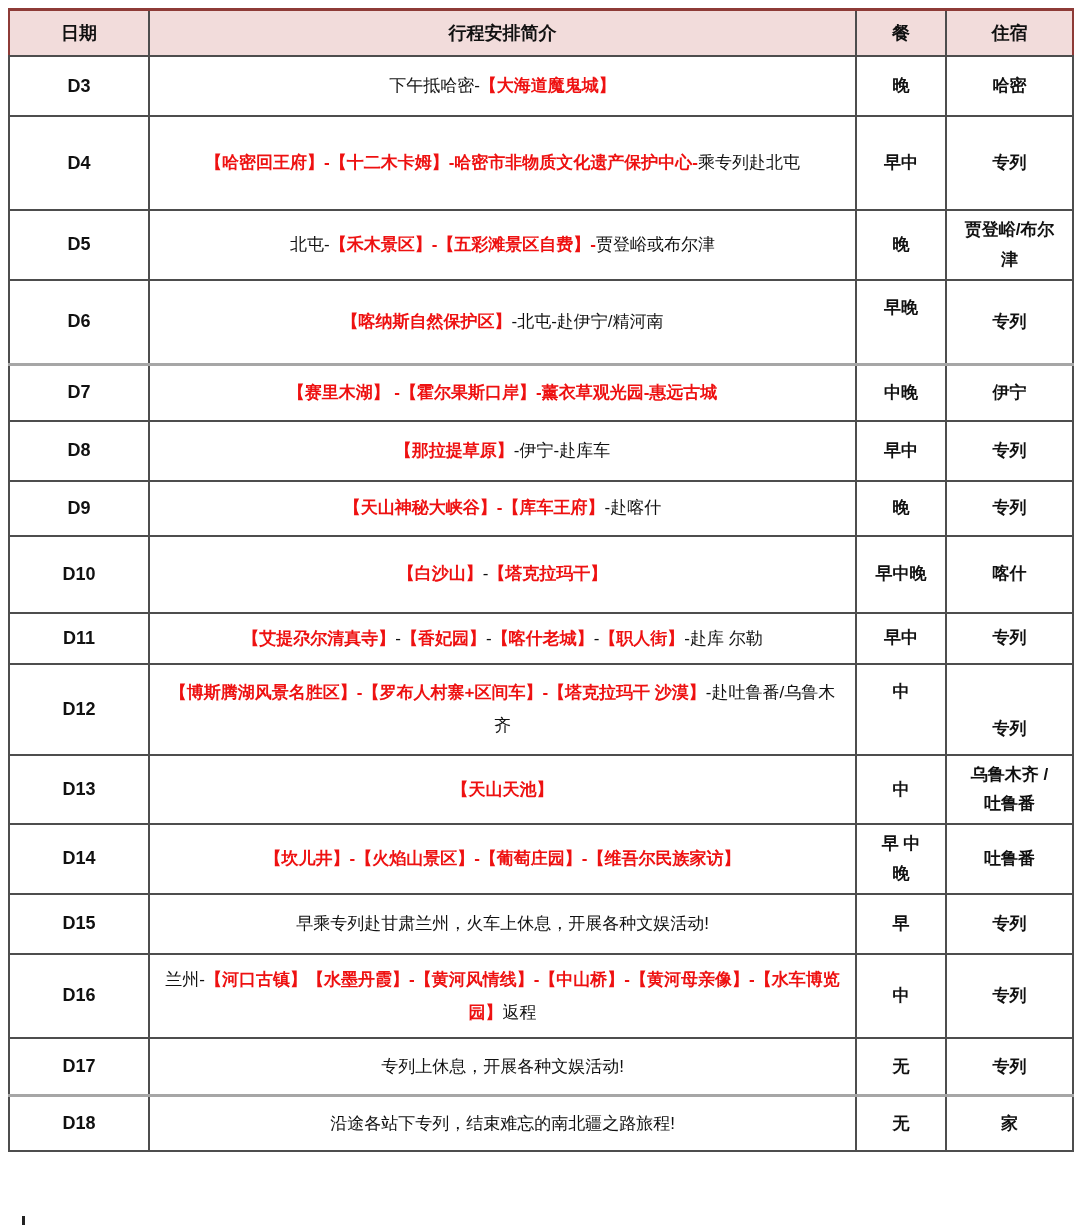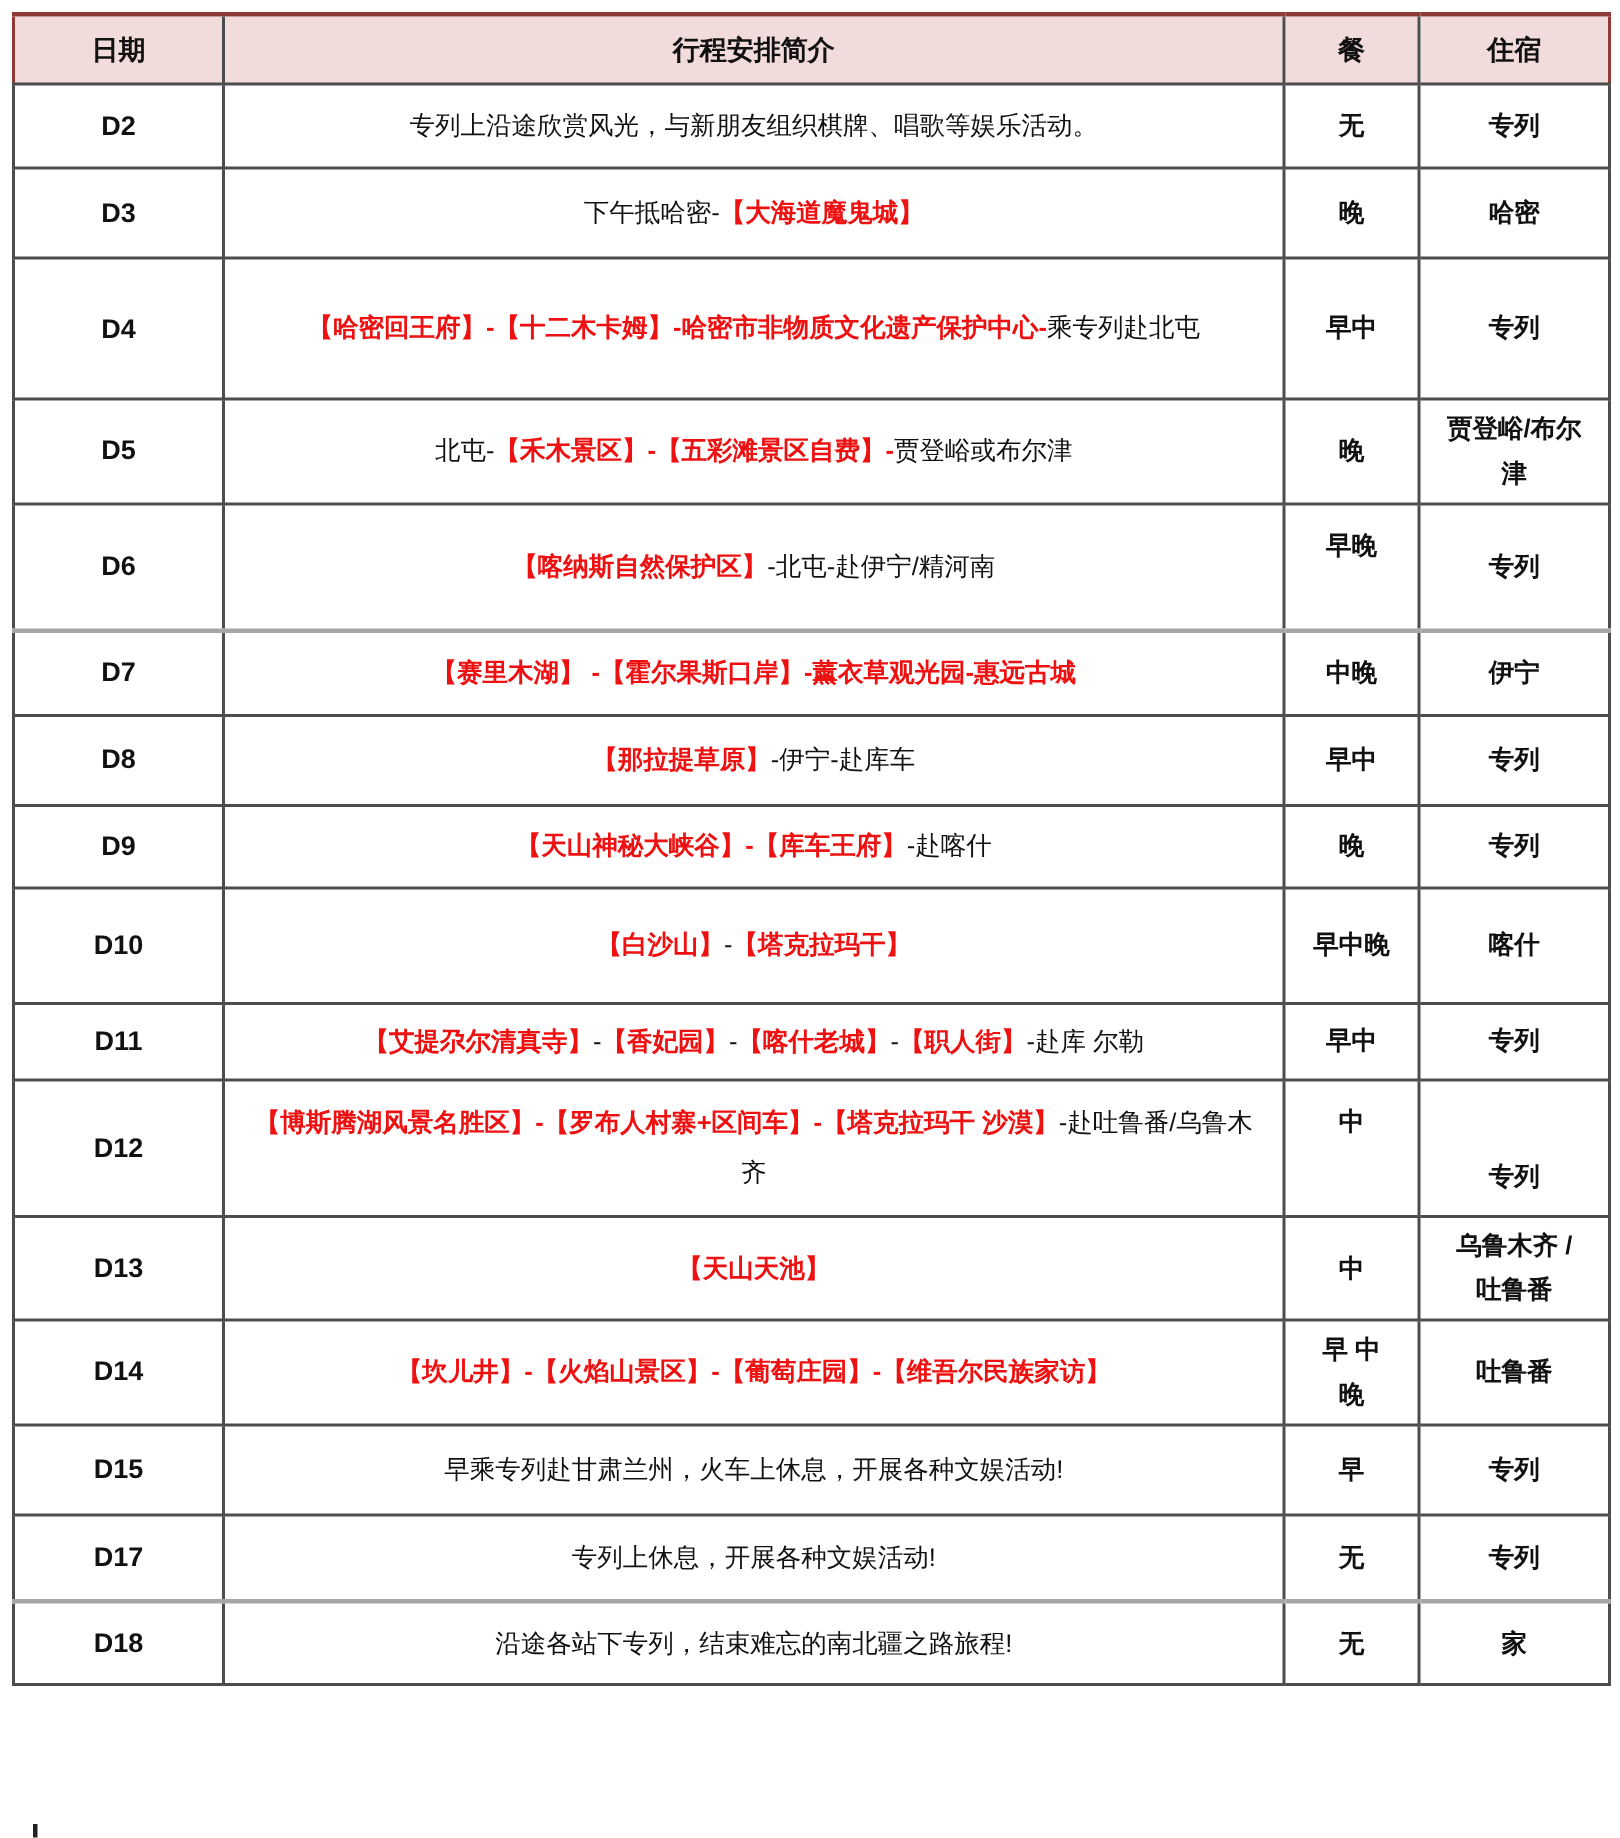--- a/index.html
+++ b/index.html
@@ -57,26 +57,20 @@
     </colgroup>
     <thead>
       <tr>
         <th>日期</th>
         <th>行程安排简介</th>
         <th>餐</th>
         <th>住宿</th>
       </tr>
     </thead>
     <tbody id="table-body">
-        <tr style="height: 56px;">
-          <td class="day">D2</td>
-          <td class="itin"><span class="seg">专列上沿途欣赏风光，与新朋友组织棋牌、唱歌等娱乐活动。</span></td>
-          <td class="meals">无</td>
-          <td class="stay">专列</td>
-        </tr>
         <tr style="height: 60px; margin-left: 20px;">
           <td class="day">D3</td>
           <td class="itin"><span class="seg">下午抵哈密-</span><span class="seg red">【大海道魔鬼城】</span></td>
           <td class="meals">晚</td>
           <td class="stay">哈密</td>
         </tr>
         <tr style="height: 94px;">
           <td class="day">D4</td>
           <td class="itin"><span class="seg red">【哈密回王府】-【十二木卡姆】-哈密市非物质文化遗产保护中心-</span><span class="seg">乘专列赴北屯</span></td>
           <td class="meals">早中</td>
@@ -144,20 +138,26 @@
           <td class="meals">早 中
 晚</td>
           <td class="stay">吐鲁番</td>
         </tr>
         <tr style="height: 60px;">
           <td class="day">D15</td>
           <td class="itin"><span class="seg">早乘专列赴甘肃兰州，火车上休息，开展各种文娱活动!</span></td>
           <td class="meals">早</td>
           <td class="stay">专列</td>
         </tr>
+        <tr style="height: 67px;">
+          <td class="day">D16</td>
+          <td class="itin"><span class="seg">兰州-</span><span class="seg red">【河口古镇】【水墨丹霞】-【黄河风情线】-【中山桥】-【黄河母亲像】-【水车博览园】</span><span class="seg">返程</span></td>
+          <td class="meals">中</td>
+          <td class="stay">专列</td>
+        </tr>
         <tr class="sep" style="height: 58px;">
           <td class="day">D17</td>
           <td class="itin"><span class="seg">专列上休息，开展各种文娱活动!</span></td>
           <td class="meals">无</td>
           <td class="stay">专列</td>
         </tr>
         <tr style="height: 55px;">
           <td class="day">D18</td>
           <td class="itin"><span class="seg">沿途各站下专列，结束难忘的南北疆之路旅程!</span></td>
           <td class="meals">无</td>

